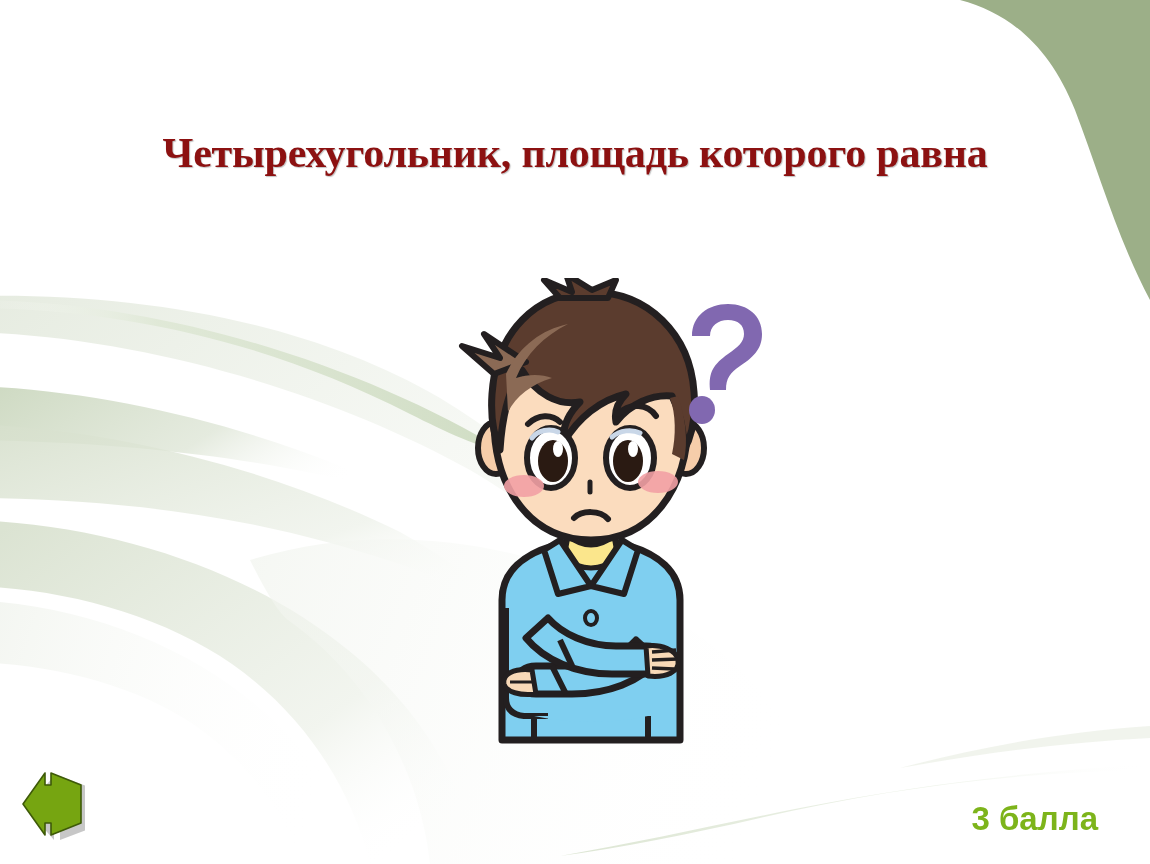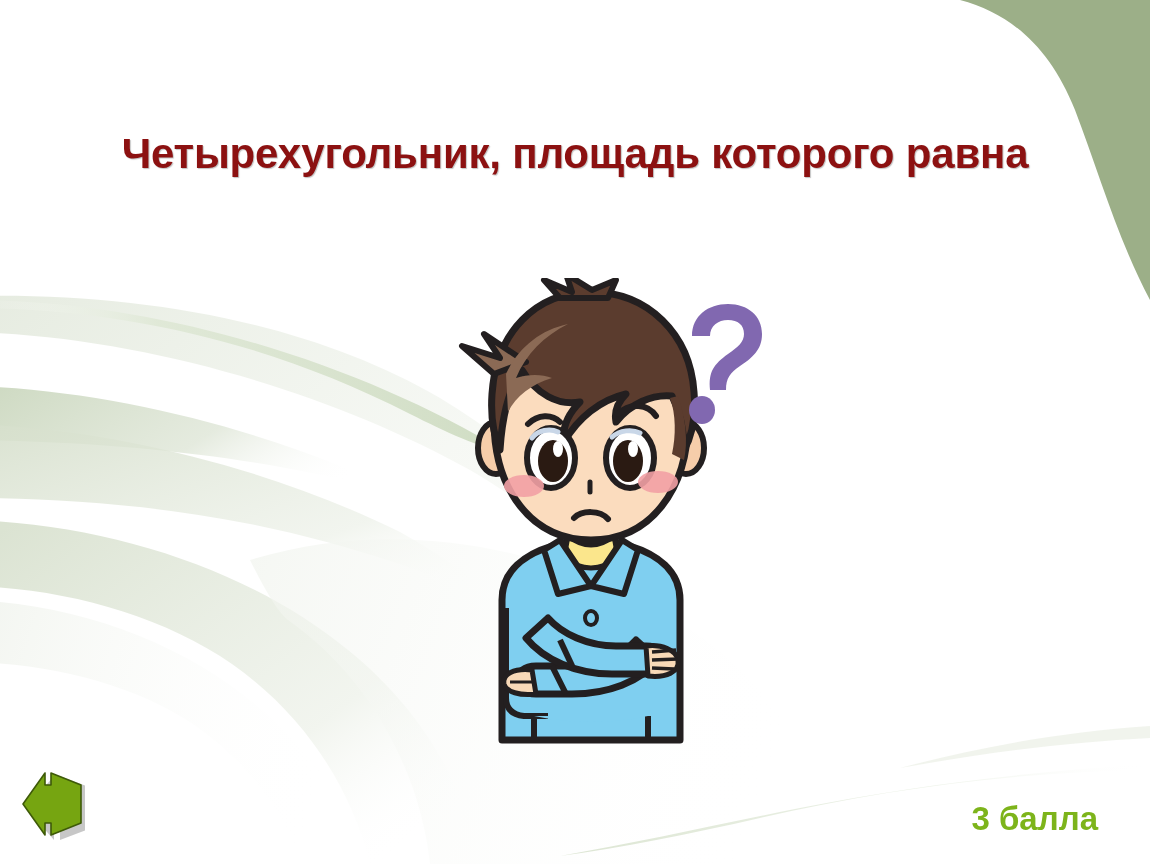--- a/index.html
+++ b/index.html
@@ -25,21 +25,21 @@
   #title-block {
     position: absolute;
     left: 75px;
     top: 126px;
     width: 1000px;
     text-align: center;
     line-height: 1.32;
   }
   .title-line {
     display: block;
-    font-family: Liberation Sans, sans-serif;
+    font-family: Liberation Serif, serif;
     font-weight: bold;
     font-size: 42px;
     color: #8C1111;
     letter-spacing: -0.2px;
     text-shadow: 1px 1px 1px rgba(120,120,120,0.45);
     white-space: nowrap;
   }
   #character {
     position: absolute;
     left: 440px;

